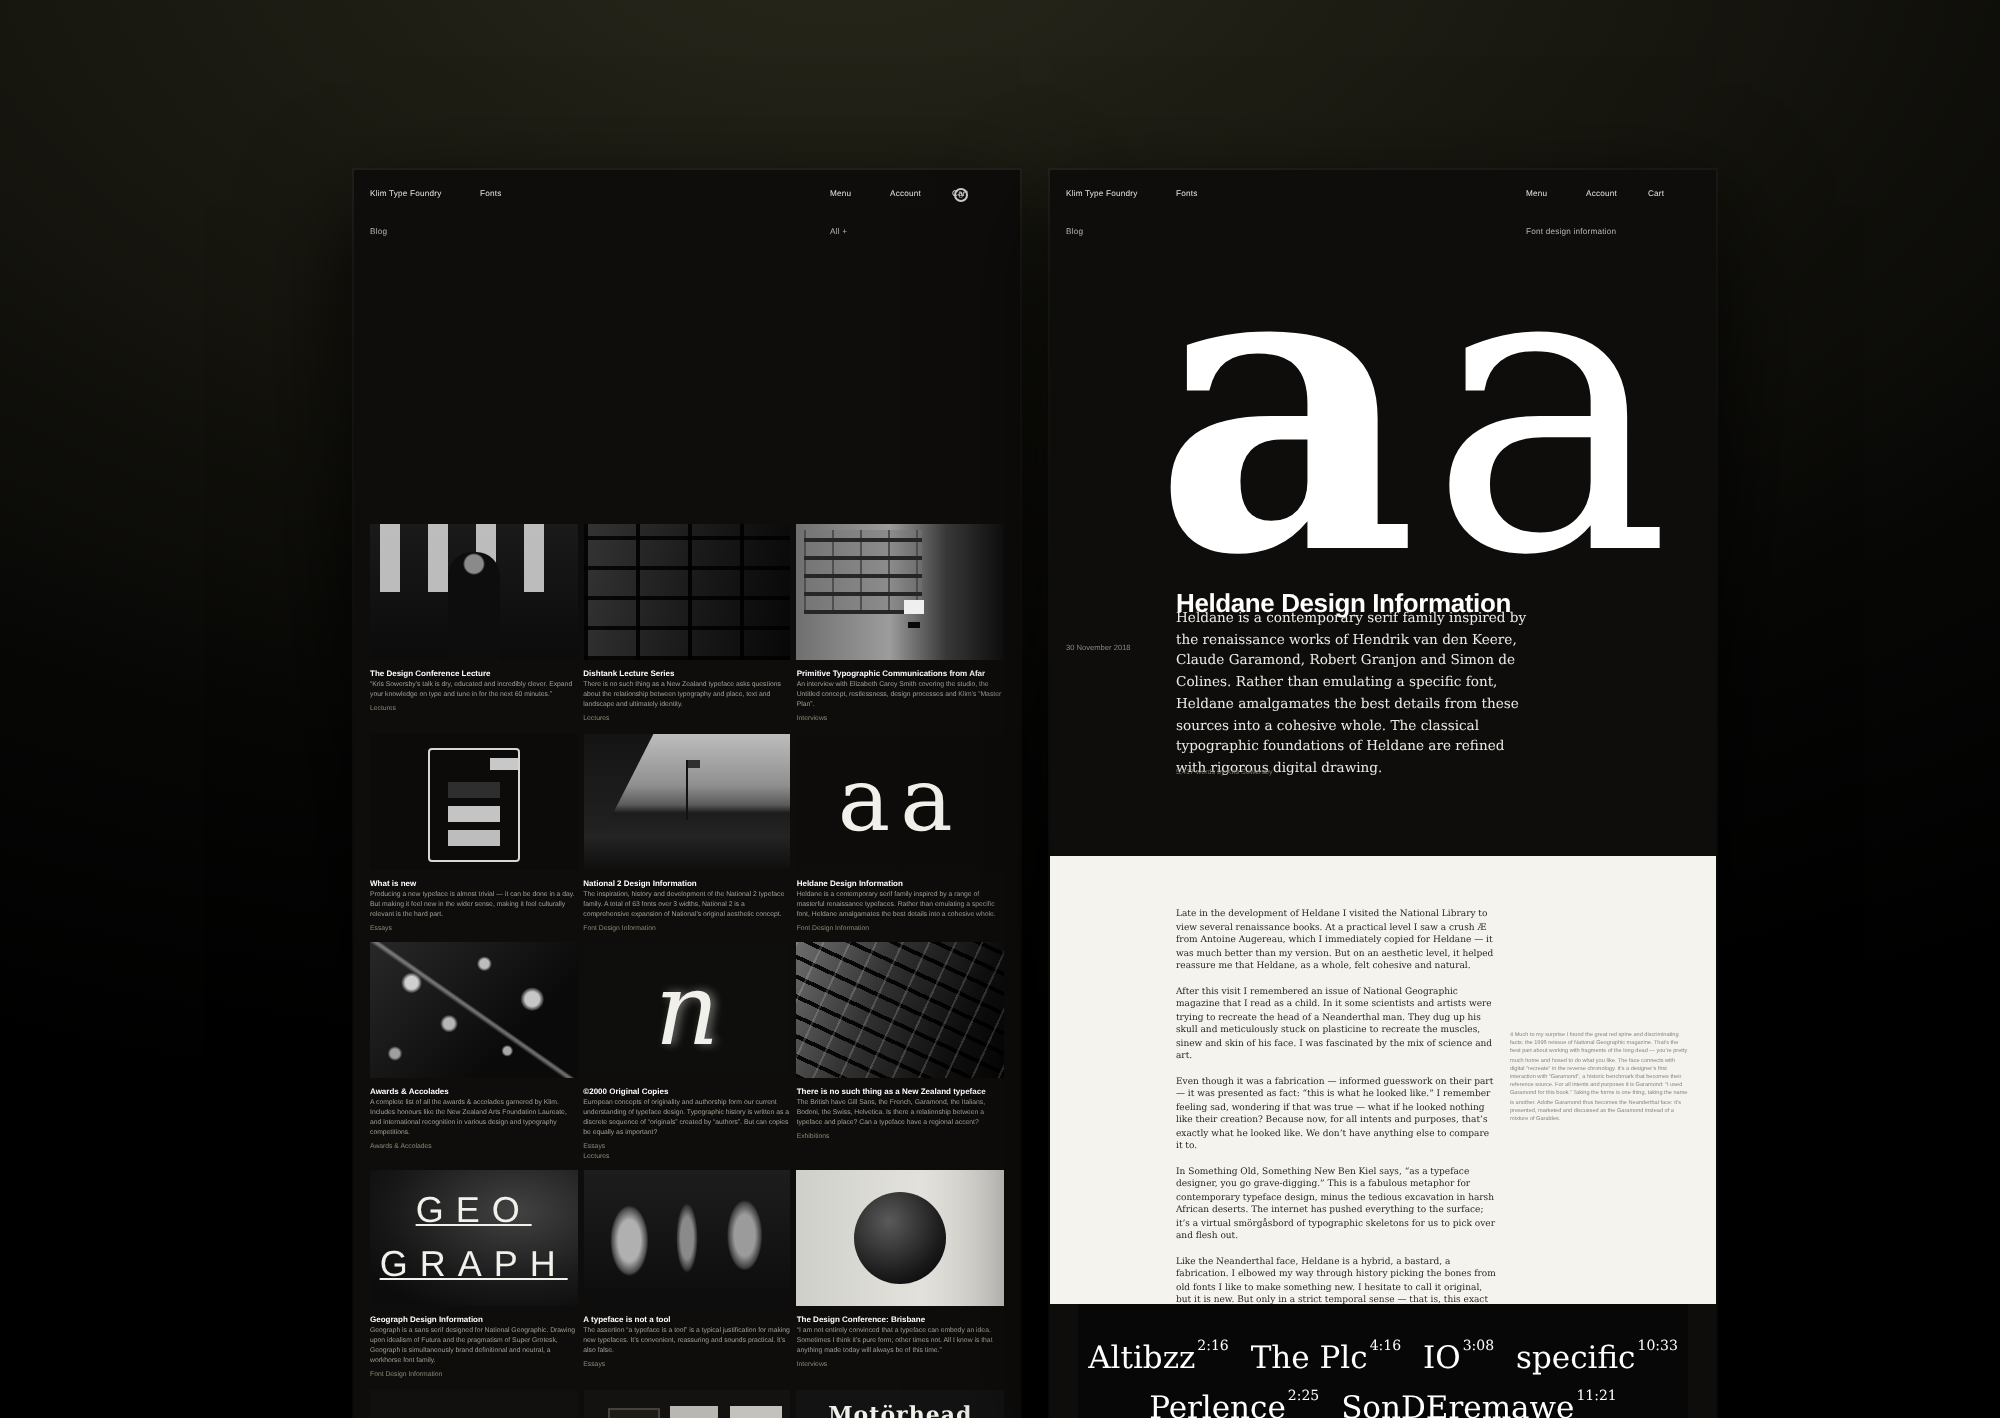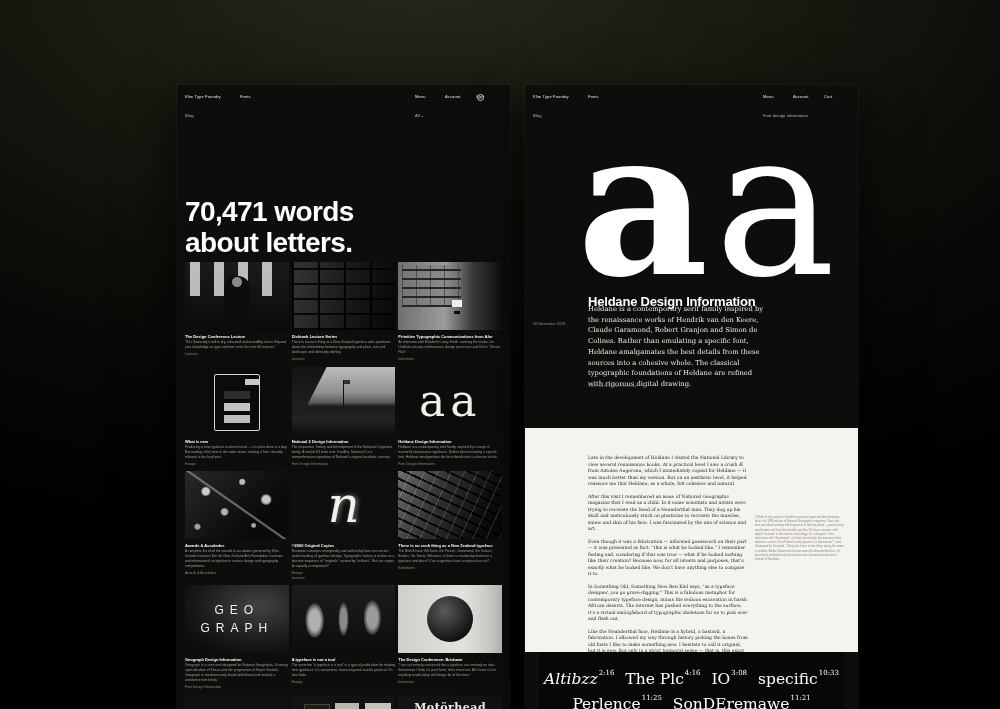--- a/index.html
+++ b/index.html
@@ -79,21 +79,21 @@
                        radial-gradient(circle 4px at 66% 80%,#a8a8a8 0 45%,transparent 74%),
                        radial-gradient(circle 5px at 12% 82%,#9f9f9f 0 45%,transparent 74%),
                        linear-gradient(35deg,transparent 48%,rgba(170,170,170,.6) 49.4% 50%,transparent 51%),
                        linear-gradient(135deg,#282828,#0a0a0a 70%);}
   .t7{background:#0e0e0c;}
   .t7 .thumb-text{font-size:50px;font-style:italic;text-shadow:2px 0 5px rgba(255,255,255,.4);}
   .t8{background:repeating-linear-gradient(115deg,rgba(255,255,255,.16) 0 1px,transparent 1px 12px),
                  repeating-linear-gradient(25deg,rgba(0,0,0,.9) 0 2px,transparent 2px 9px),
                  linear-gradient(115deg,#6d6d6d 0%,#303030 40%,#101010 75%,#050505 100%);}
   .t9{background:radial-gradient(90px 55px at 70% 30%,#424242,#181818 70%,#0c0c0c);}
-  .t9 .thumb-text{font-family:"Liberation Sans",sans-serif;font-size:12px;letter-spacing:6px;line-height:1.5;}
+  .t9 .thumb-text{font-family:"Liberation Sans",sans-serif;font-size:18px;letter-spacing:6px;line-height:1.5;text-decoration:underline;}
   .t10{background-image:radial-gradient(14px 26px at 22% 52%,#b0b0b0 0 40%,#4a4a4a 62%,transparent 68%),
                         radial-gradient(8px 26px at 50% 50%,#8a8a8a 0 40%,#3c3c3c 60%,transparent 67%),
                         radial-gradient(13px 26px at 78% 48%,#9b9b9b 0 40%,#424242 62%,transparent 68%),
                         linear-gradient(180deg,#1d1d1d,#0c0c0c);}
   .t11{background:linear-gradient(90deg,#cfcfca,#e3e2dd 60%,#d2d1cc);}
   .t11::after{content:"";position:absolute;left:50%;top:50%;transform:translate(-50%,-50%);
               width:46px;height:46px;border-radius:50%;
               background:radial-gradient(circle at 38% 32%,#5a5a5a,#1a1a1a 65%,#000);}
   .t12{background:#12100e;}
   .t12 .thumb-text{align-items:flex-start;padding-top:11px;font-size:42px;letter-spacing:16px;}
@@ -125,42 +125,41 @@
   .paper .copy{position:absolute;left:63px;top:27px;width:160px;}
   .paper .copy p{margin:0 0 6px;font-family:"DejaVu Serif",serif;font-size:4.5px;line-height:1.45;color:#241f1a;}
   .sidenote{position:absolute;left:230px;top:87px;width:89px;
             font-size:2.8px;line-height:1.5;color:#8b867e;font-family:"Liberation Sans",sans-serif;}
 
   .specimen{position:absolute;left:14px;right:14px;top:567px;height:80px;background:#070707;
             color:#fff;text-align:center;font-family:"DejaVu Serif",serif;padding-top:12px;box-sizing:border-box;}
   .spec-line{font-size:15.5px;line-height:18.5px;white-space:nowrap;}
   .track{margin:0 3px;}
   .track sup{font-size:7px;vertical-align:9px;letter-spacing:0;margin-left:1px;}
-  .track.it .t-name{font-style:italic;}
+  .track.it .t-name{}
 </style>
 </head>
 <body>
 
 <div id="canvas">
 
   <section class="page left">
     <header class="hdr">
       <span class="h-brand">Klim Type Foundry</span>
       <span class="h-fonts">Fonts</span>
       <span class="h-menu">Menu</span>
       <span class="h-account">Account</span>
       <span class="h-cart">
           <span>Cart</span> 
           <span class="badge">0</span>
         </span>
       <span class="h-section">Blog</span>
       <span class="h-crumb">All +</span>
     </header>
 
-    <h1 class="hero-title"><span>70,471 words</span><br><span>about letters.</span></h1>
 
     <div class="grid">
 
       <article class="card">
         <div class="thumb t0"></div>
         <h3>The Design Conference Lecture</h3>
         <p>“Kris Sowersby’s talk is dry, educated and incredibly clever. Expand your knowledge on type and tune in for the next 60 minutes.”</p>
         <span class="cat">Lectures</span>
       </article>
 
@@ -301,19 +300,19 @@
     </div>
 
     <div class="specimen">
       <div class="spec-line">
         <span class="track it"><span class="t-name">Altibzz</span><sup>2:16</sup></span>
         <span class="track"><span class="t-name">The Plc</span><sup>4:16</sup></span>
         <span class="track"><span class="t-name">IO</span><sup>3:08</sup></span>
         <span class="track"><span class="t-name">specific</span><sup>10:33</sup></span>
       </div>
       <div class="spec-line">
-        <span class="track"><span class="t-name">Perlence</span><sup>11:25</sup></span>
+        <span class="track"><span class="t-name">Perlence</span><sup>2:25</sup></span>
         <span class="track"><span class="t-name">SonDEremawe</span><sup>11:21</sup></span>
       </div>
     </div>
   </section>
 
 </div>
 
 </body></html>

